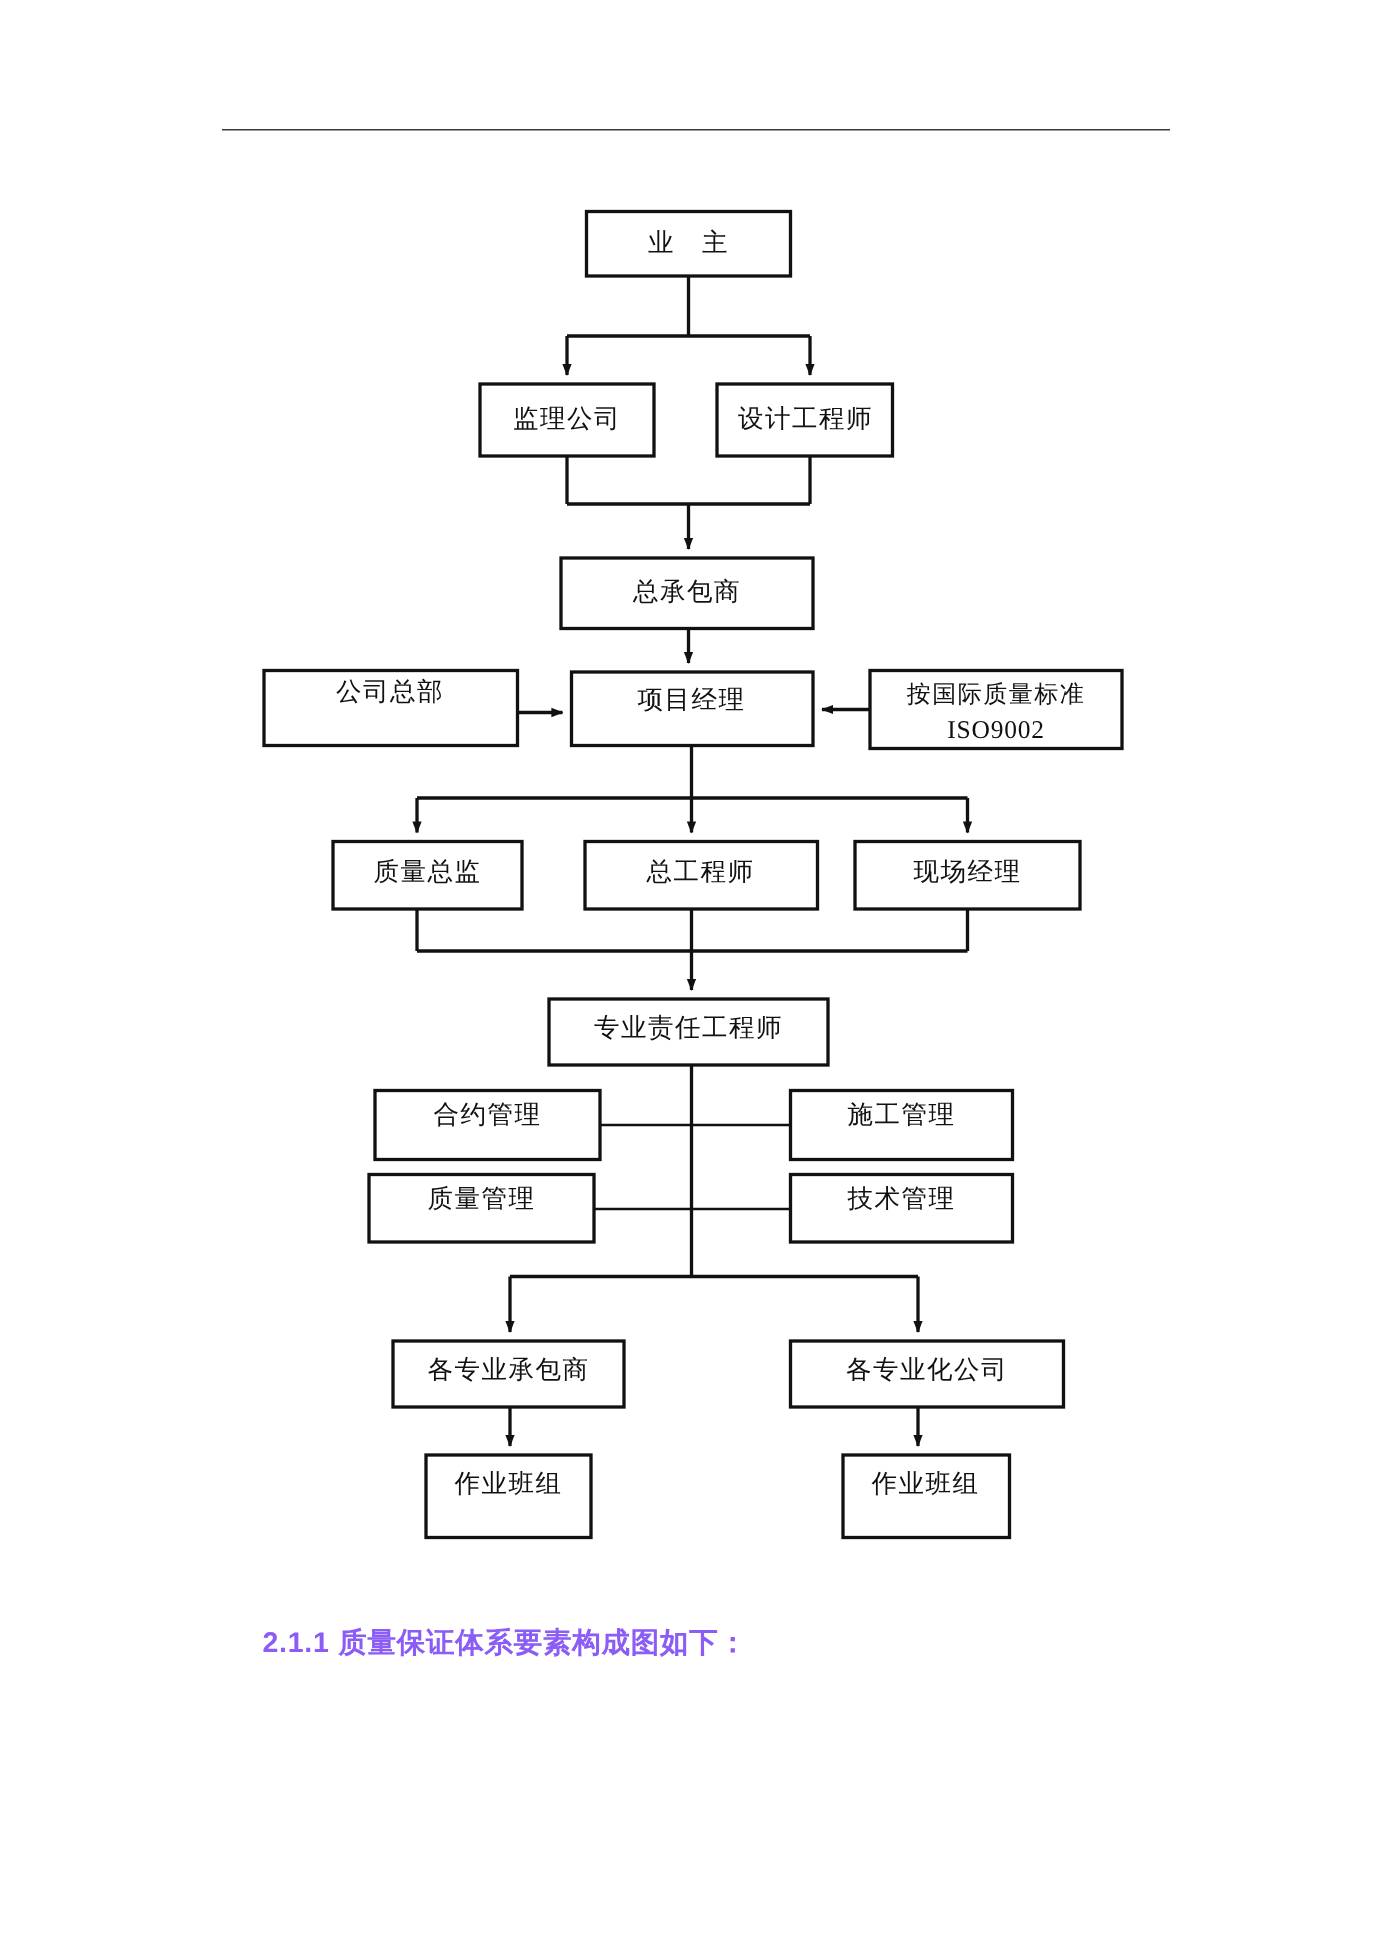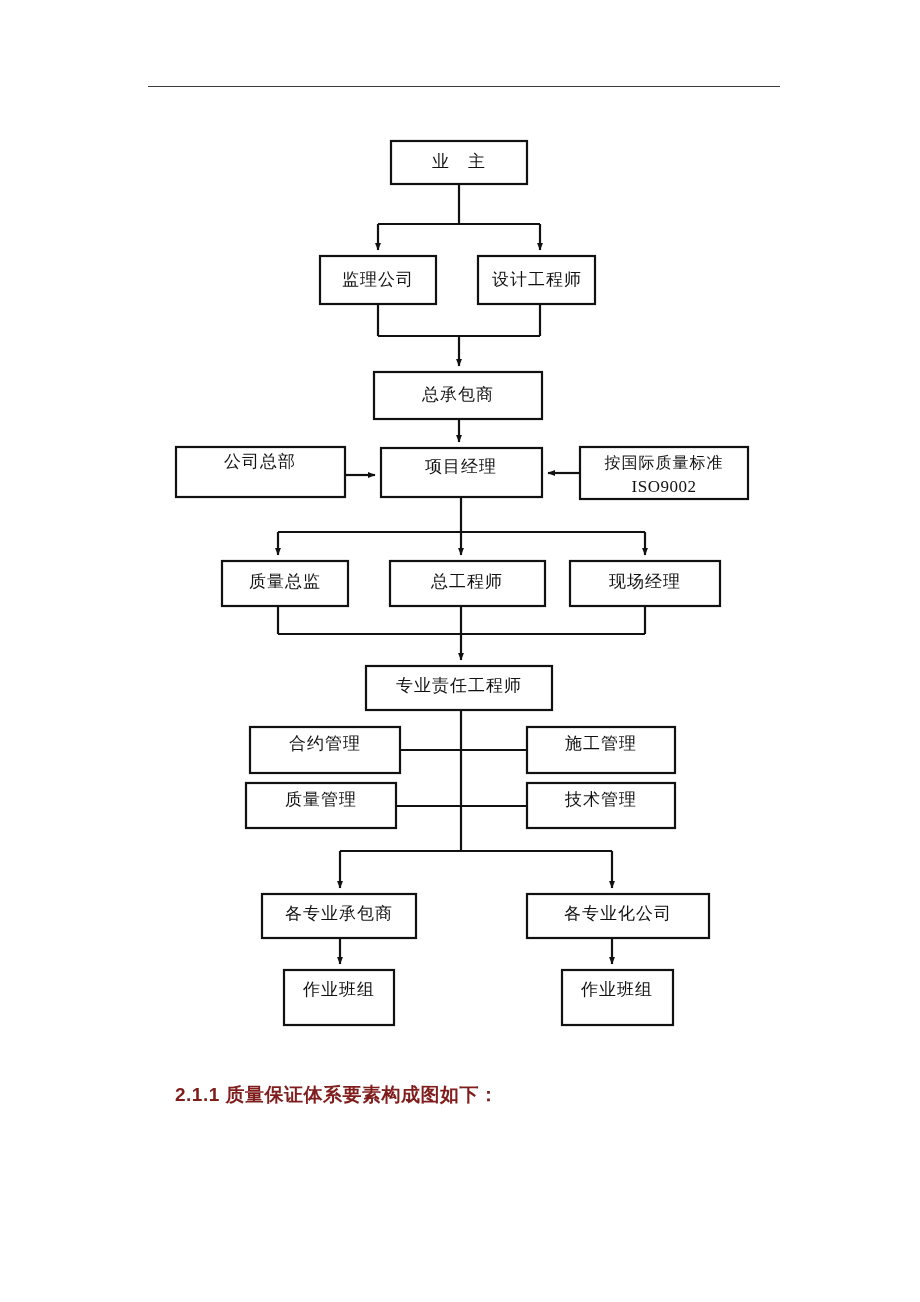--- a/index.html
+++ b/index.html
@@ -65,21 +65,21 @@
     stroke-width: 1.8;
     fill: none;
   }
   #caption {
     position: absolute;
     left: 175px;
     top: 1082px;
     font-family: "Liberation Sans", "DejaVu Sans", sans-serif;
     font-size: 19px;
     font-weight: bold;
-    color: #7f1d1d;
+    color: #8b5cf6;
     letter-spacing: 0.5px;
     white-space: nowrap;
   }
 </style>
 </head>
 <body>
 
 <div id="page">
 
   <div id="top-rule"></div>

